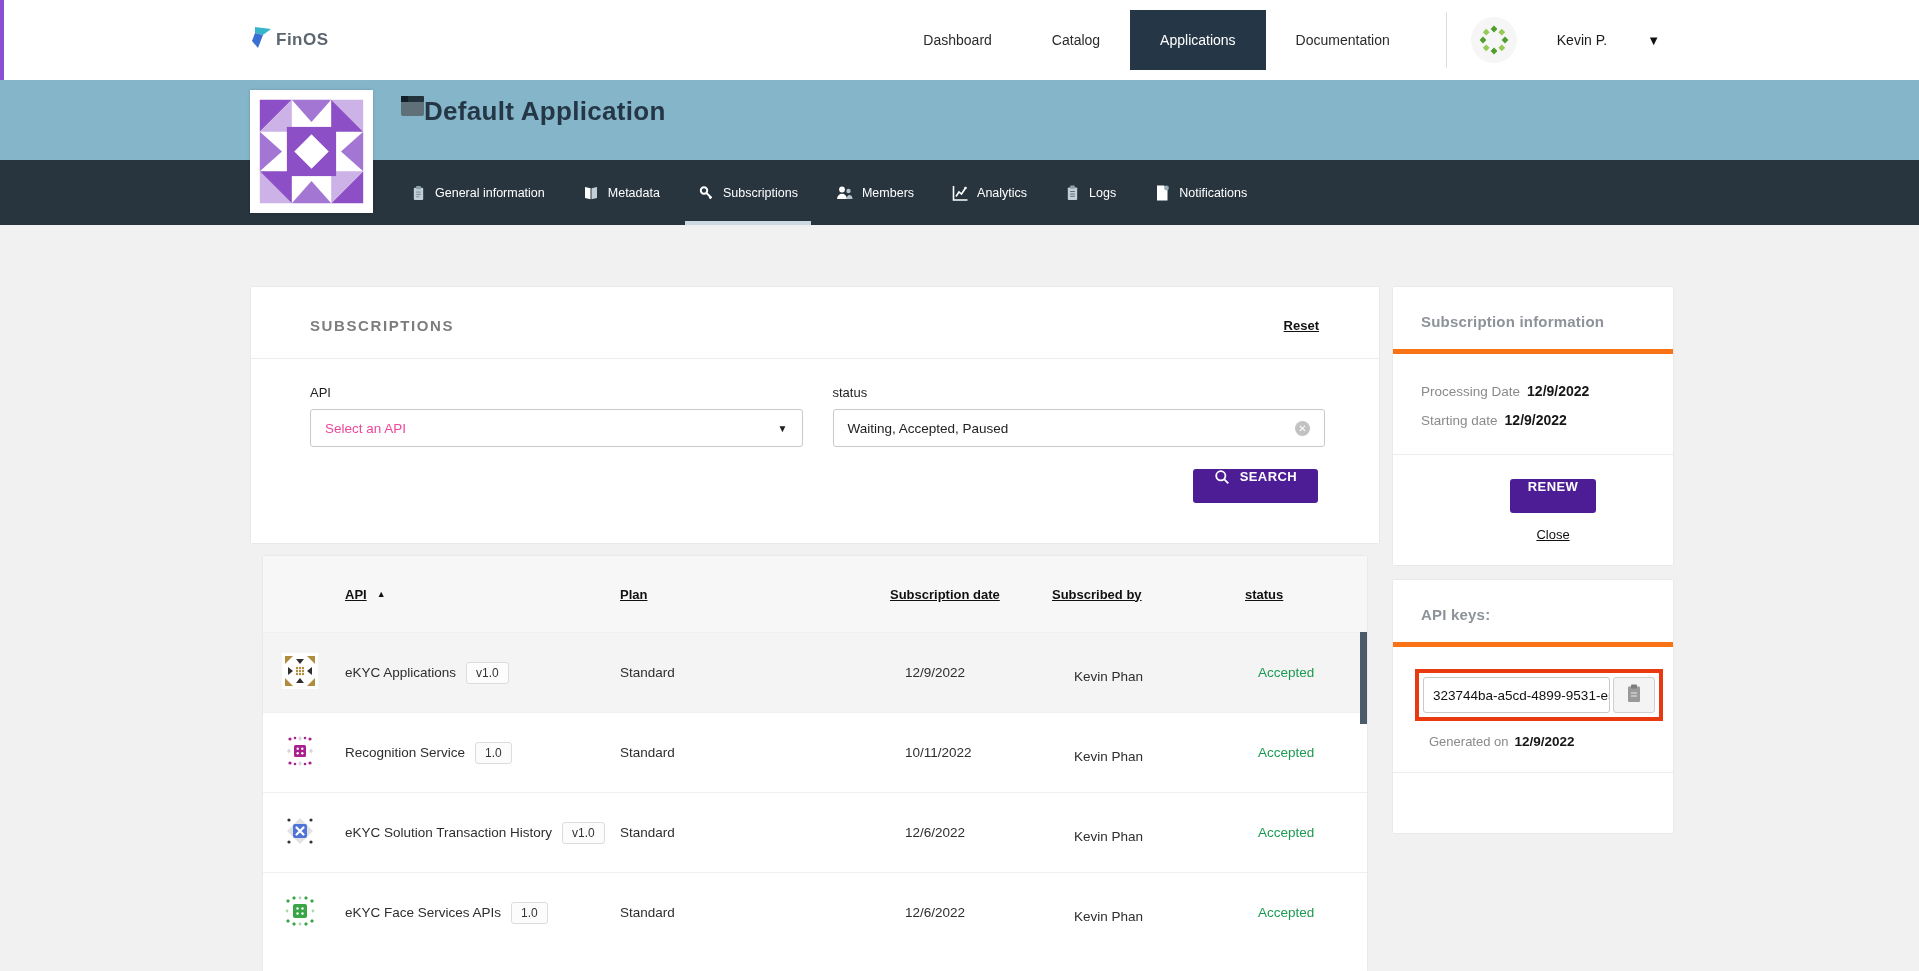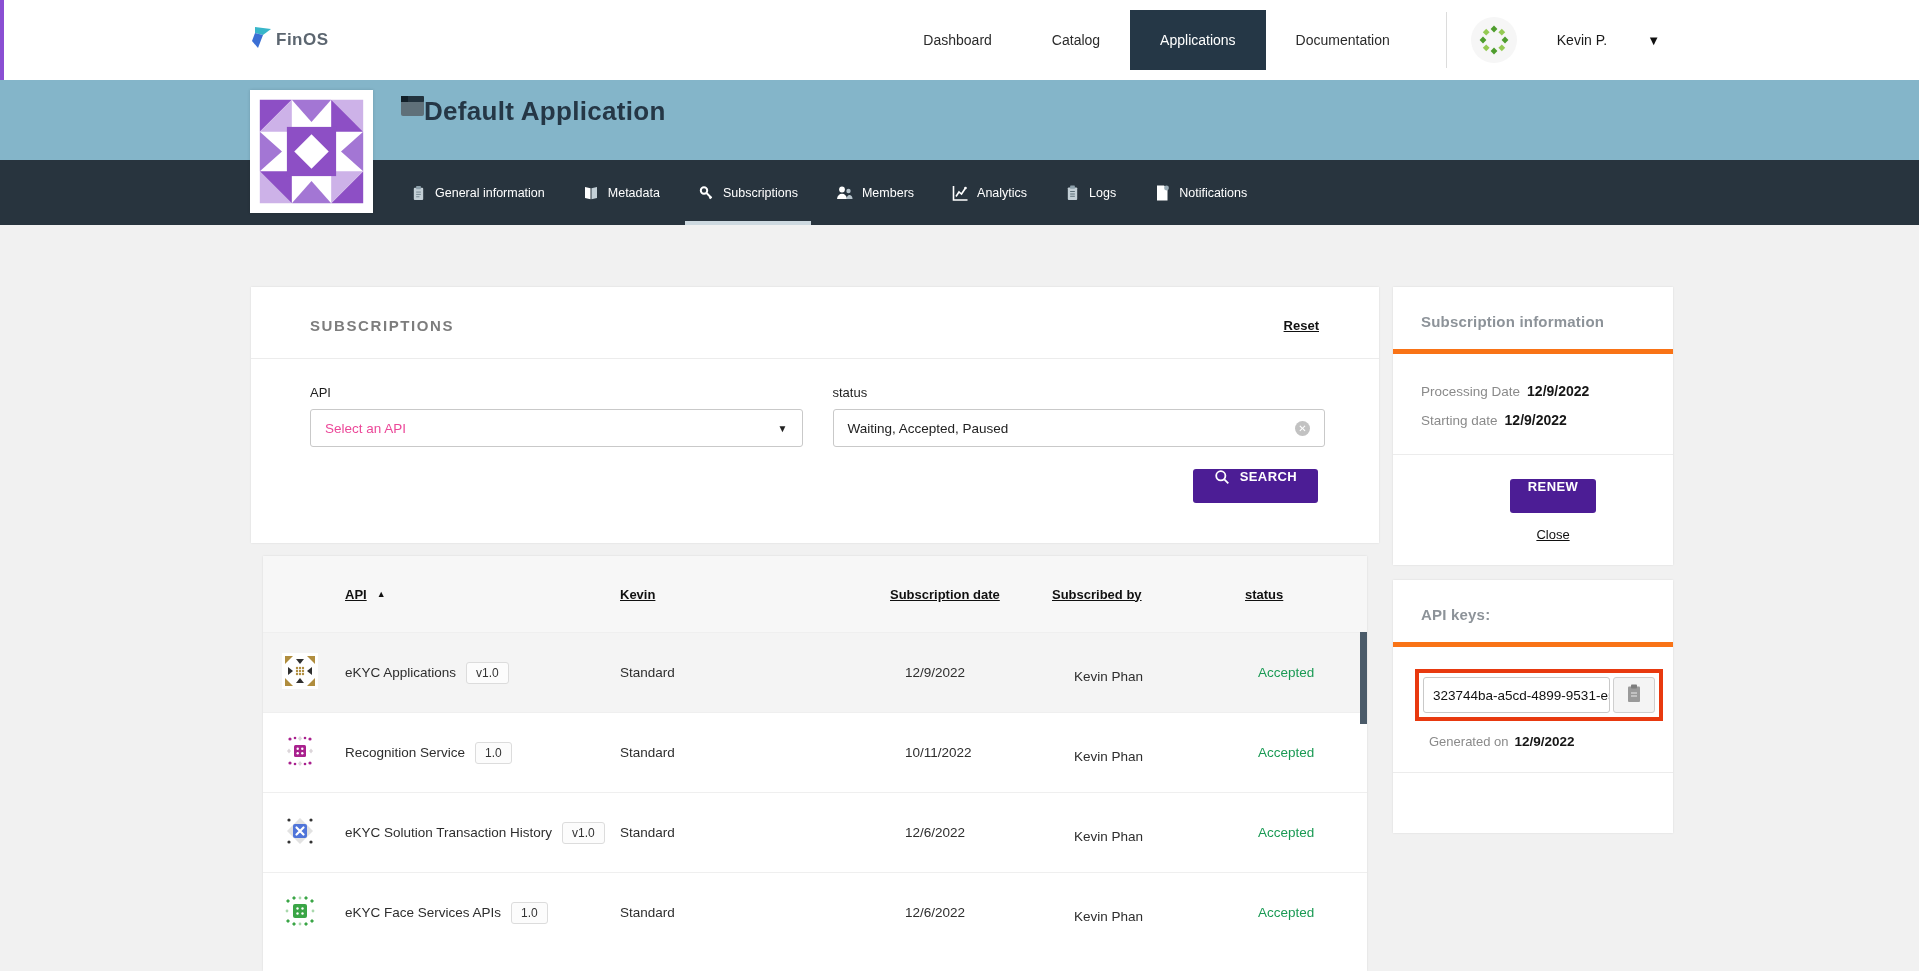--- a/index.html
+++ b/index.html
@@ -280,21 +280,21 @@
   </div>
 </section>
 
 <section class="card table-card">
   <div class="thead">
     <div class="col col-icon"></div>
     <div class="col col-api">
       <span class="hlabel">API</span>
       <span class="sort-arrow">▲</span>
     </div>
-    <div class="col col-plan"><span class="hlabel">Kevin</span></div>
+    <div class="col col-plan"><span class="hlabel">Plan</span></div>
     <div class="col col-date"><span class="hlabel">Subscription date</span></div>
     <div class="col col-by"><span class="hlabel">Subscribed by</span></div>
     <div class="col col-status"><span class="hlabel">status</span></div>
   </div>
   <div id="table-body">
       <div class="trow selected">
         <div class="col col-icon"><svg width="36" height="36" viewBox="0 0 36 36">
             <rect width="36" height="36" fill="#fff"></rect>
             <polygon points="3,3 11,3 3,11" fill="#b08d3e"></polygon>
             <polygon points="33,3 25,3 33,11" fill="#b08d3e"></polygon>

